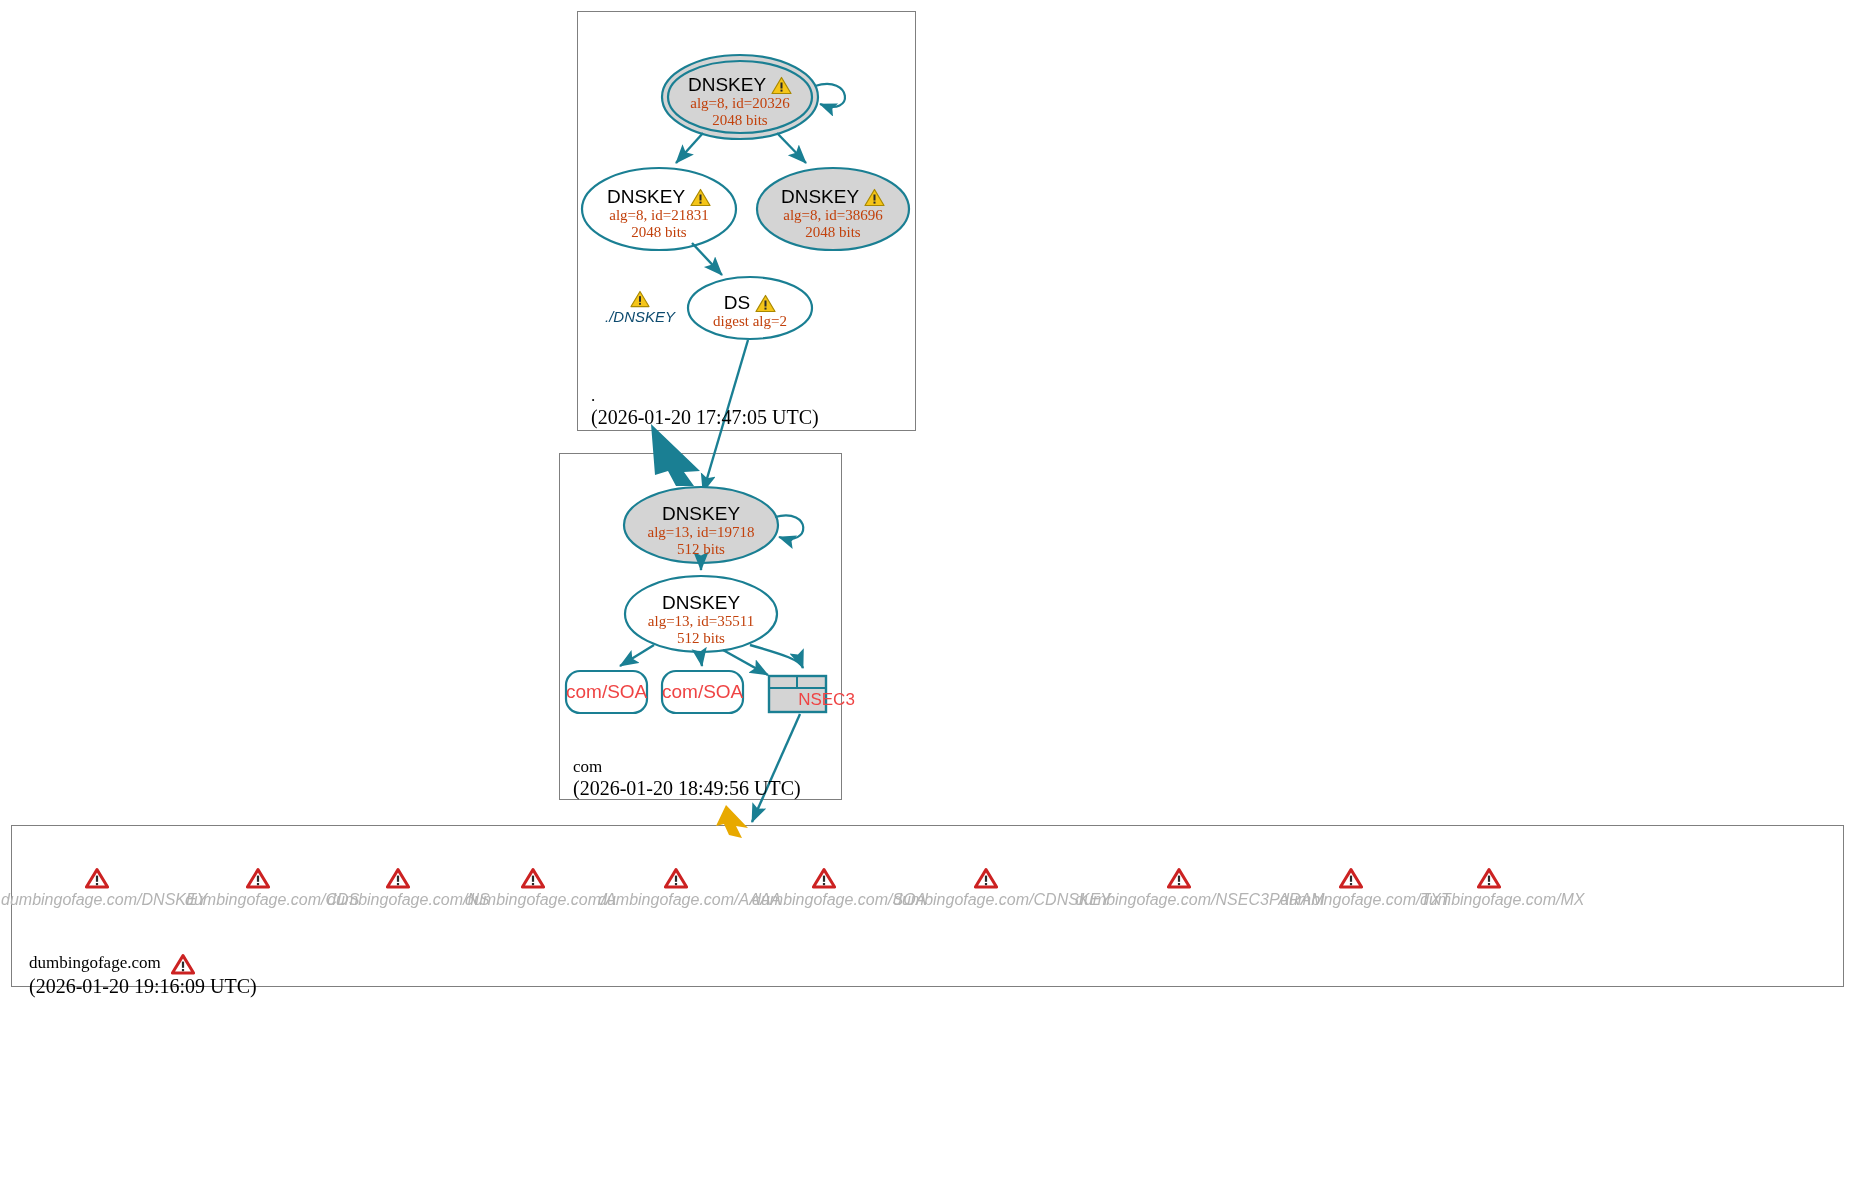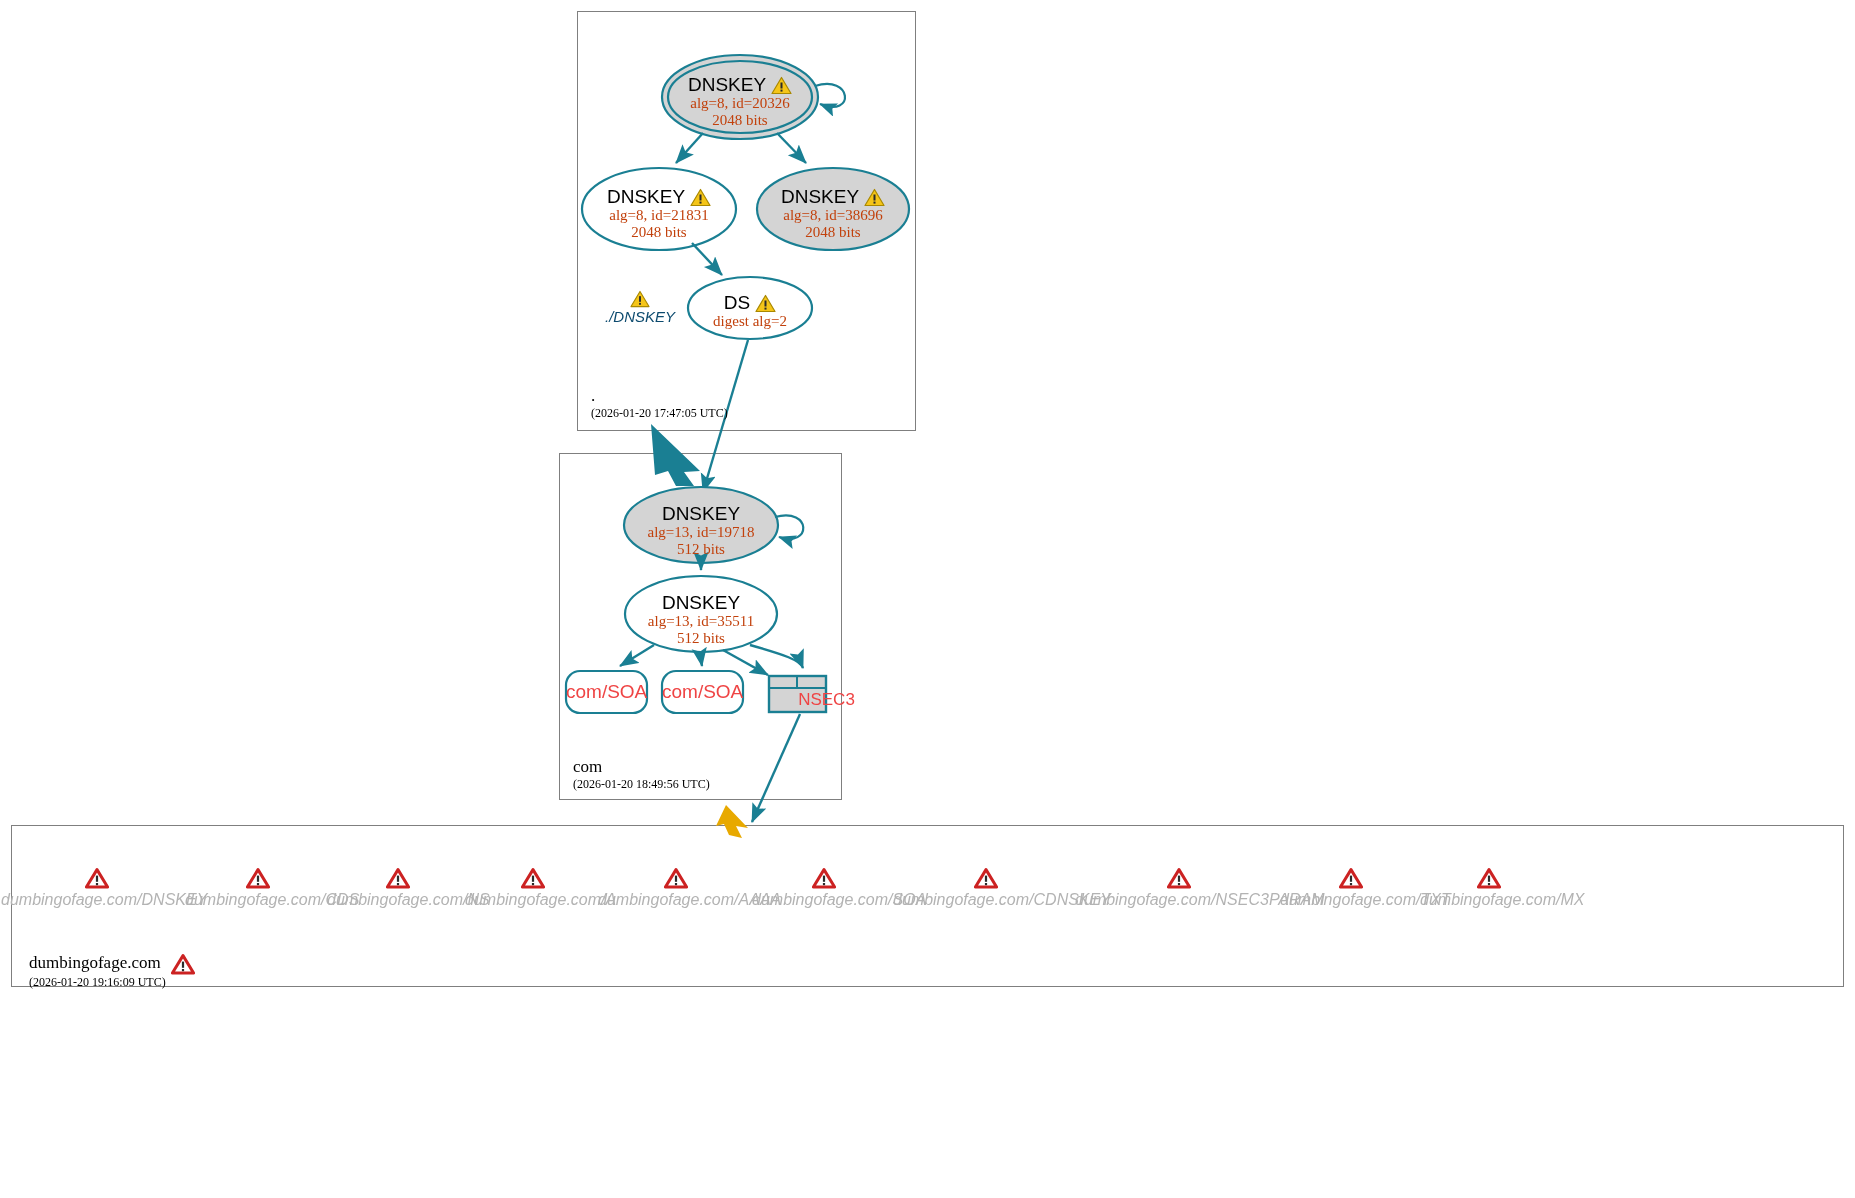--- a/index.html
+++ b/index.html
@@ -27,21 +27,21 @@
     background: transparent;
     box-sizing: border-box;
   }
   .zone-label {
     position: absolute;
     font-family: "Liberation Serif", serif;
     color: #000000;
     white-space: nowrap;
   }
   .zone-name { font-size: 17px; }
-  .zone-time { font-size: 12px; }
+  .zone-time { font-size: 20px; }
 
   
   .node-text {
     position: absolute;
     text-align: center;
     white-space: nowrap;
     pointer-events: none;
   }
   .node-title {
     font-family: "Liberation Sans", sans-serif;

